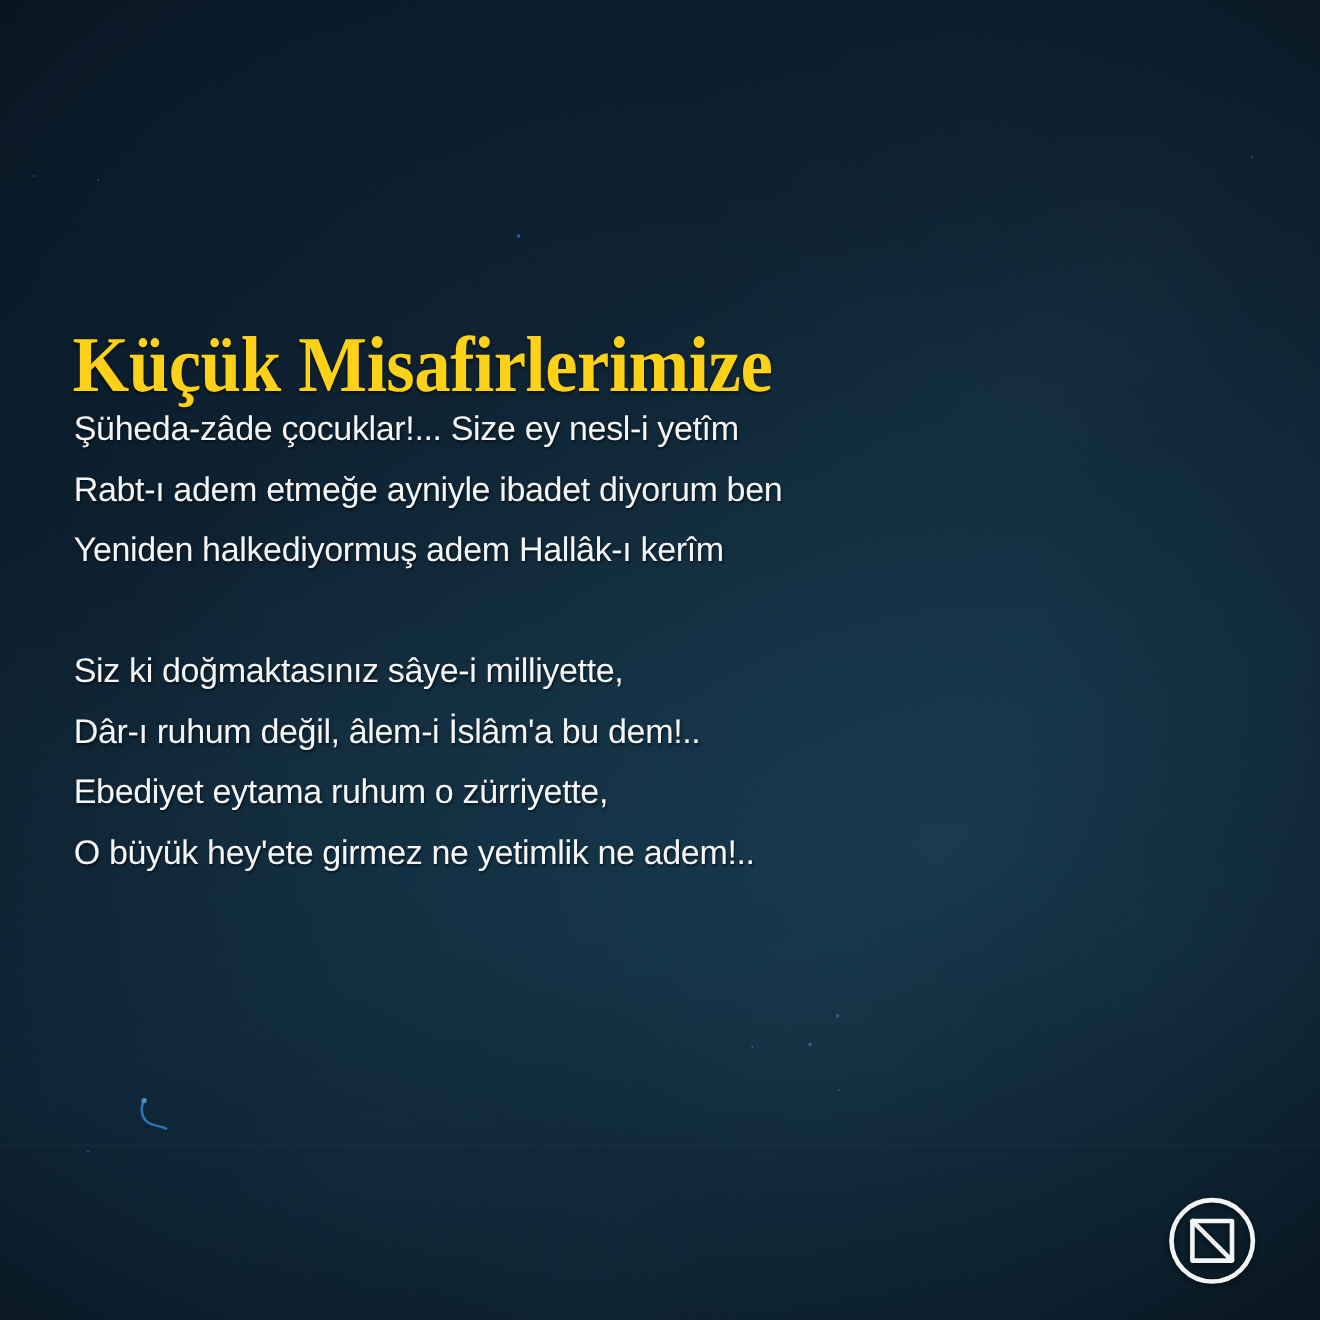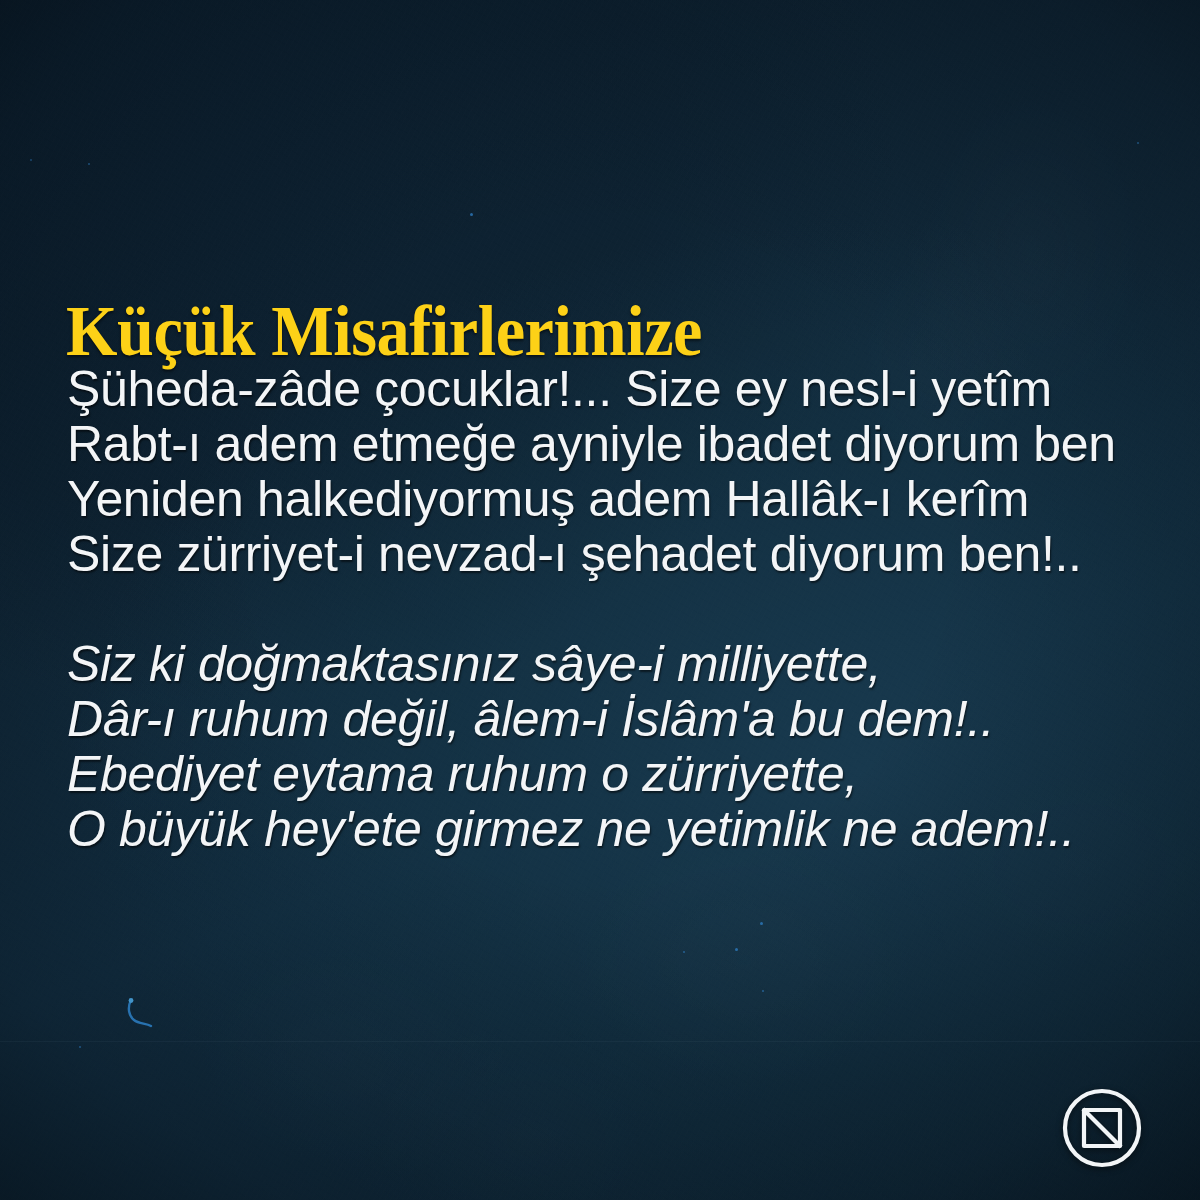--- a/index.html
+++ b/index.html
@@ -93,26 +93,26 @@
     white-space: nowrap;
   }
 
   .poem {
     position: absolute;
     left: 67px;
     top: 362px;
     width: 1060px;
   }
   .stanza { margin: 0; }
-  .stanza + .stanza { margin-top: 55px; font-style: italic; }
+  .stanza + .stanza { margin-top: 55px; }
   .line {
     color: #f3f5f7;
     font-family: "Liberation Sans", sans-serif;
     font-weight: 400;
-    font-size: 50px;
+    font-size: 31px;
     line-height: 55px;
     letter-spacing: -0.35px;
     white-space: nowrap;
     text-shadow: 1px 2px 2px rgba(0,0,0,0.55);
   }
 
   
   .logo {
     position: absolute;
     left: 1060px;
@@ -151,21 +151,20 @@
   <div class="content">
 
     <h1 class="headline">Küçük Misafirlerimize</h1>
 
     <div class="poem">
 
       <div class="stanza">
         <div class="line">Şüheda-zâde çocuklar!... Size ey nesl-i yetîm</div>
         <div class="line">Rabt-ı adem etmeğe ayniyle ibadet diyorum ben</div>
         <div class="line">Yeniden halkediyormuş adem Hallâk-ı kerîm</div>
-        <div class="line">Size zürriyet-i nevzad-ı şehadet diyorum ben!..</div>
       </div>
 
       <div class="stanza">
         <div class="line">Siz ki doğmaktasınız sâye-i milliyette,</div>
         <div class="line">Dâr-ı ruhum değil, âlem-i İslâm'a bu dem!..</div>
         <div class="line">Ebediyet eytama ruhum o zürriyette,</div>
         <div class="line">O büyük hey'ete girmez ne yetimlik ne adem!..</div>
       </div>
 
     </div>

